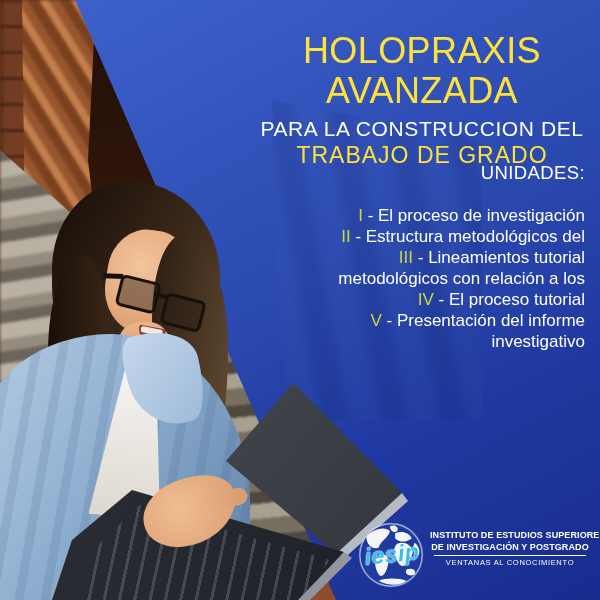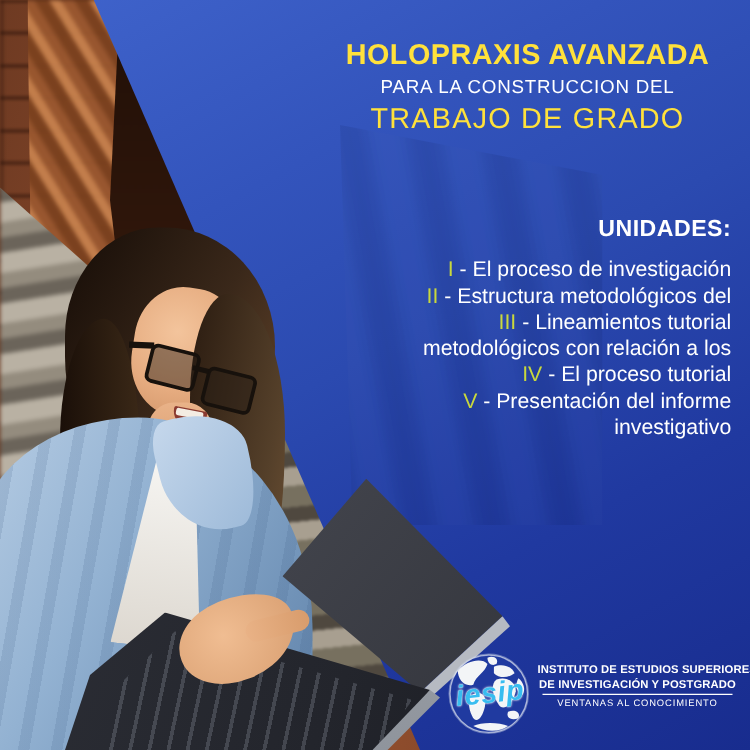--- a/index.html
+++ b/index.html
@@ -158,26 +158,26 @@
     clip-path:polygon(140px 505px,330px 560px,300px 600px,80px 600px,95px 548px);
     opacity:.8;
   }
   .base-rim{
     background:linear-gradient(180deg,#c3c7ce,#8f949c);
     clip-path:polygon(344px 552px,352px 558px,310px 600px,298px 600px);
   }
 
   
   .title-block{position:absolute;left:248px;top:31px;width:348px;text-align:center;line-height:1.12;}
-  .t1{color:var(--yellow);font-size:23px;font-weight:700;letter-spacing:.4px;}
-  .t2{color:#ffffff;font-size:15px;font-weight:400;letter-spacing:.6px;margin:5px 0 3px;}
+  .t1{color:var(--yellow);font-size:36px;font-weight:400;letter-spacing:.4px;}
+  .t2{color:#ffffff;font-size:21px;font-weight:400;letter-spacing:.6px;margin:5px 0 3px;}
   .t3{color:var(--yellow);font-size:23px;font-weight:400;letter-spacing:1px;}
 
-  .unidades{position:absolute;left:250px;top:172px;width:335px;text-align:right;
-    color:#fff;font-size:18.5px;font-weight:700;letter-spacing:.4px;}
+  .unidades{position:absolute;left:250px;top:162px;width:335px;text-align:right;
+    color:#fff;font-size:18.5px;font-weight:400;letter-spacing:.4px;}
   .units-list{position:absolute;left:205px;top:205px;width:380px;text-align:right;
     color:#fff;font-size:17px;line-height:21px;font-weight:400;}
   .numeral{color:var(--numeral);}
 
   
   .logo{position:absolute;left:352px;top:518px;width:244px;height:76px;}
   .globe{position:absolute;left:6px;top:4px;width:66px;height:66px;}
   .globe svg{width:66px;height:66px;}
   .iesip{
     position:absolute;left:1px;top:19px;width:66px;text-align:center;

